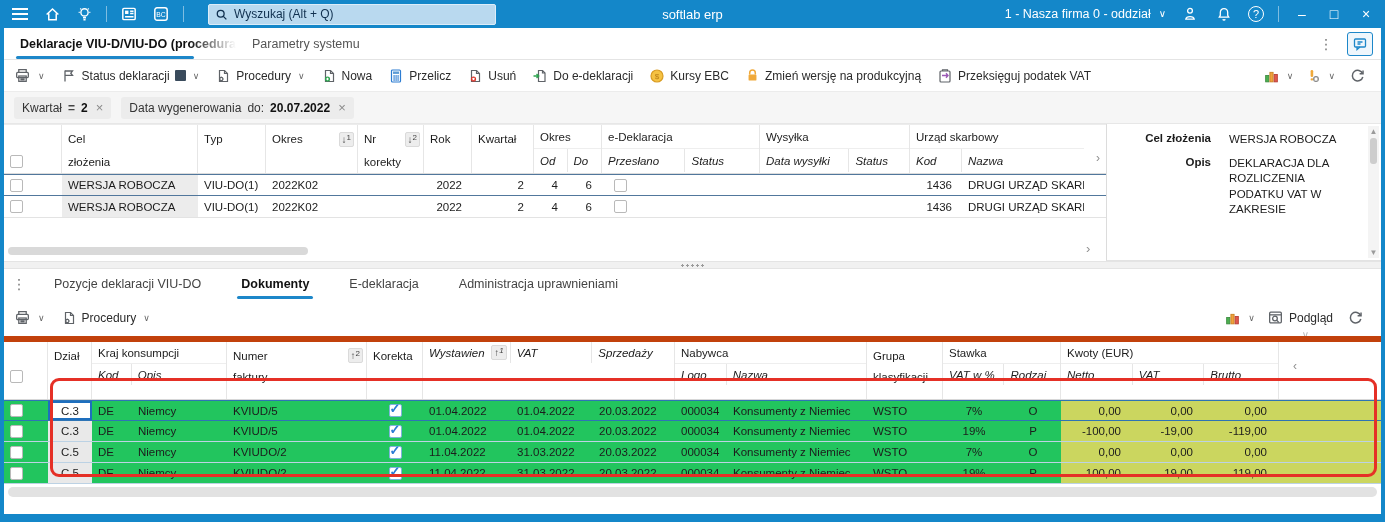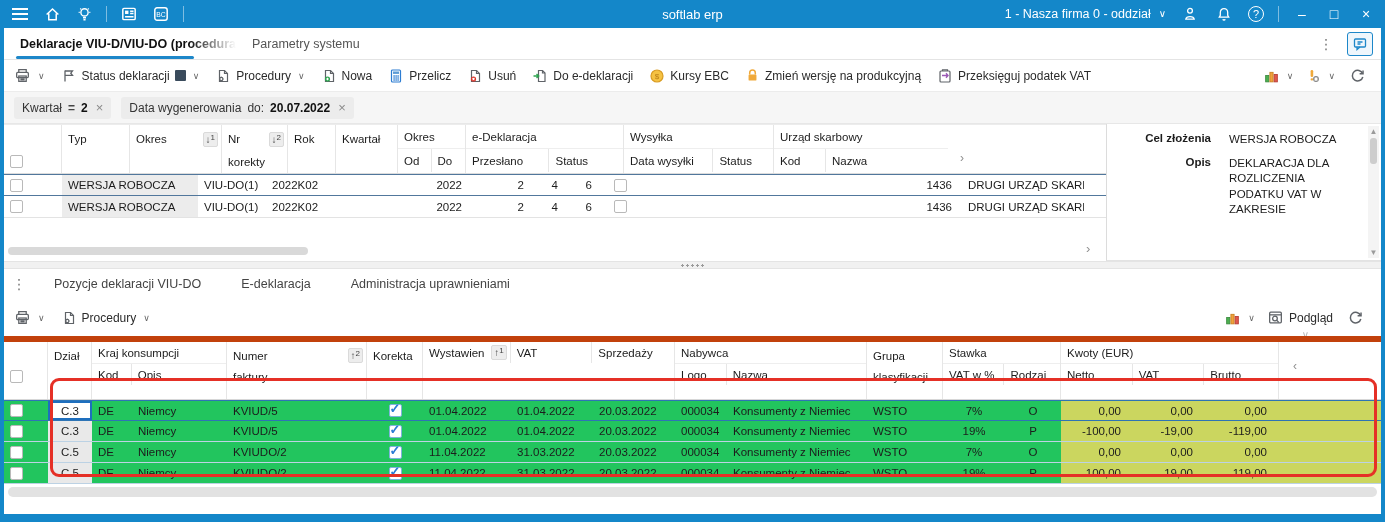--- a/index.html
+++ b/index.html
@@ -59,21 +59,21 @@
   .cbx.checked::after { content:"✓"; position:absolute; left:0px; top:-4px; color:#2b7bd3; font-weight:bold; font-size:13px; }
   .sortbadge { display:inline-flex; align-items:flex-start; background:#ededed; border:1px solid #dadada; border-radius:2px; padding:0 2px; font-size:10px; color:#444; line-height:13px; height:15px; }
   .sortbadge sup { font-size:8px; line-height:10px; }
 
   
   .utable { position:absolute; top:96px; left:0; width:1102px; }
   .uhead { display:flex; border-top:1px solid #ececec; border-bottom:1px solid #dcdcdc; background:#fff; height:50px; }
   .hcol { border-right:1px solid #e6e6e6; padding:3px 0 0 6px; display:flex; flex-direction:column; }
   .hcol .l1 { height:23px; display:flex; align-items:center; gap:4px; }
   .hcol .l2 { height:23px; display:flex; align-items:center; }
-  .hsub { display:flex; height:23px; }
+  .hsub { display:flex; height:23px;font-style:italic; }
   .hsub > div { display:flex; align-items:center; padding-left:6px; border-right:1px solid #e6e6e6; height:100%; }
   .hsub > div:last-child { border-right:none; }
   .hgroup { border-right:1px solid #e6e6e6; display:flex; flex-direction:column; }
   .hgroup .gl { height:24px; display:flex; align-items:center; padding-left:6px; border-bottom:1px solid #eee; }
   .urow { display:flex; height:22px; font-size:11.5px; color:#1c1c1c; align-items:center; border-bottom:1px solid #e3e3e3; background:#fff; }
   .urow.sel { border-top:1px solid #51779c; border-bottom:1px solid #51779c; }
   .ucell { padding-left:6px; height:100%; display:flex; align-items:center; overflow:hidden; white-space:nowrap; }
   .ucell.r { justify-content:flex-end; padding-right:10px; padding-left:0; }
   .graycell { background:#ececec; }
 
@@ -159,20 +159,29 @@
             <path d="M9 5.5h3M9 7.5h3M4.5 10.5h7.5"></path>
           </svg>
       </span>
       <span class="tb-ic">
         <svg width="18" height="18" viewBox="0 0 16 16" fill="none" stroke="#fff" stroke-width="1.3">
             <rect x="2.5" y="2.5" width="11" height="11" rx="2"></rect>
             <text x="8" y="10.5" text-anchor="middle" font-size="6" fill="#fff" stroke="none" font-family="Liberation Sans, sans-serif">BC</text>
           </svg>
       </span>
       <span class="tb-sep"></span>
+      <div class="searchbox">
+        <span>
+          <svg width="13" height="13" viewBox="0 0 16 16" fill="none" stroke="#10304f" stroke-width="1.6">
+              <circle cx="7" cy="7" r="4.2"></circle>
+              <path d="M10.3 10.3 14 14"></path>
+            </svg>
+        </span>
+        <input type="text" placeholder="Wyszukaj (Alt + Q)" style="">
+      </div>
     </div>
     <div class="tb-title">softlab erp</div>
     <div class="tb-right">
       <div class="company">
         <span>1 - Nasza firma 0 - oddział</span>
         <span class="chev-sm">∨</span>
       </div>
       <span class="tb-ic">
         <svg width="16" height="16" viewBox="0 0 16 16" fill="none" stroke="#fff" stroke-width="1.3">
             <circle cx="8" cy="4.8" r="2.4"></circle>
@@ -337,20 +346,28 @@
     </div>
 
     <div class="utable">
       <div class="uhead hrow1">
         <div class="hcol" style="width:58px">
           <div class="l1"></div>
             <div class="l2">
               <span class="cbx"></span>
             </div>
         </div>
+        <div class="hcol" style="width:136px">
+          <div class="l1">
+              <span>Cel</span>
+            </div>
+          <div class="l2">
+              <span>złożenia</span>
+            </div>
+        </div>
         <div class="hcol" style="width:68px">
           <div class="l1">
               <span>Typ</span>
             </div>
             <div class="l2"></div>
         </div>
         <div class="hcol" style="width:92px">
           <div class="l1" style="justify-content:space-between;padding-right:3px;width:100%">
             <span>Okres</span>
             <span class="sortbadge">
@@ -509,20 +526,21 @@
     <div class="hscroll-thumb"></div>
     <span class="hscroll-next">›</span>
 
     <div class="splitter">
         <span class="grip"></span>
       </div>
 
     <div class="ltabs">
       <span class="kebab" style="padding:0 8px">⋮</span>
       <div class="ltab">Pozycje deklaracji VIU-DO</div>
+      <div class="ltab active">Dokumenty</div>
       <div class="ltab">E-deklaracja</div>
       <div class="ltab">Administracja uprawnieniami</div>
     </div>
 
     <div class="ltoolbar">
       <div class="tbtn">
         <svg width="17" height="17" viewBox="0 0 16 16" fill="none" stroke="#5f6368" stroke-width="1.2">
             <path d="M4.5 5V2.5h7V5"></path>
             <rect x="2.5" y="5" width="11" height="5" rx="1"></rect>
             <rect x="4.5" y="8.5" width="7" height="5"></rect>

